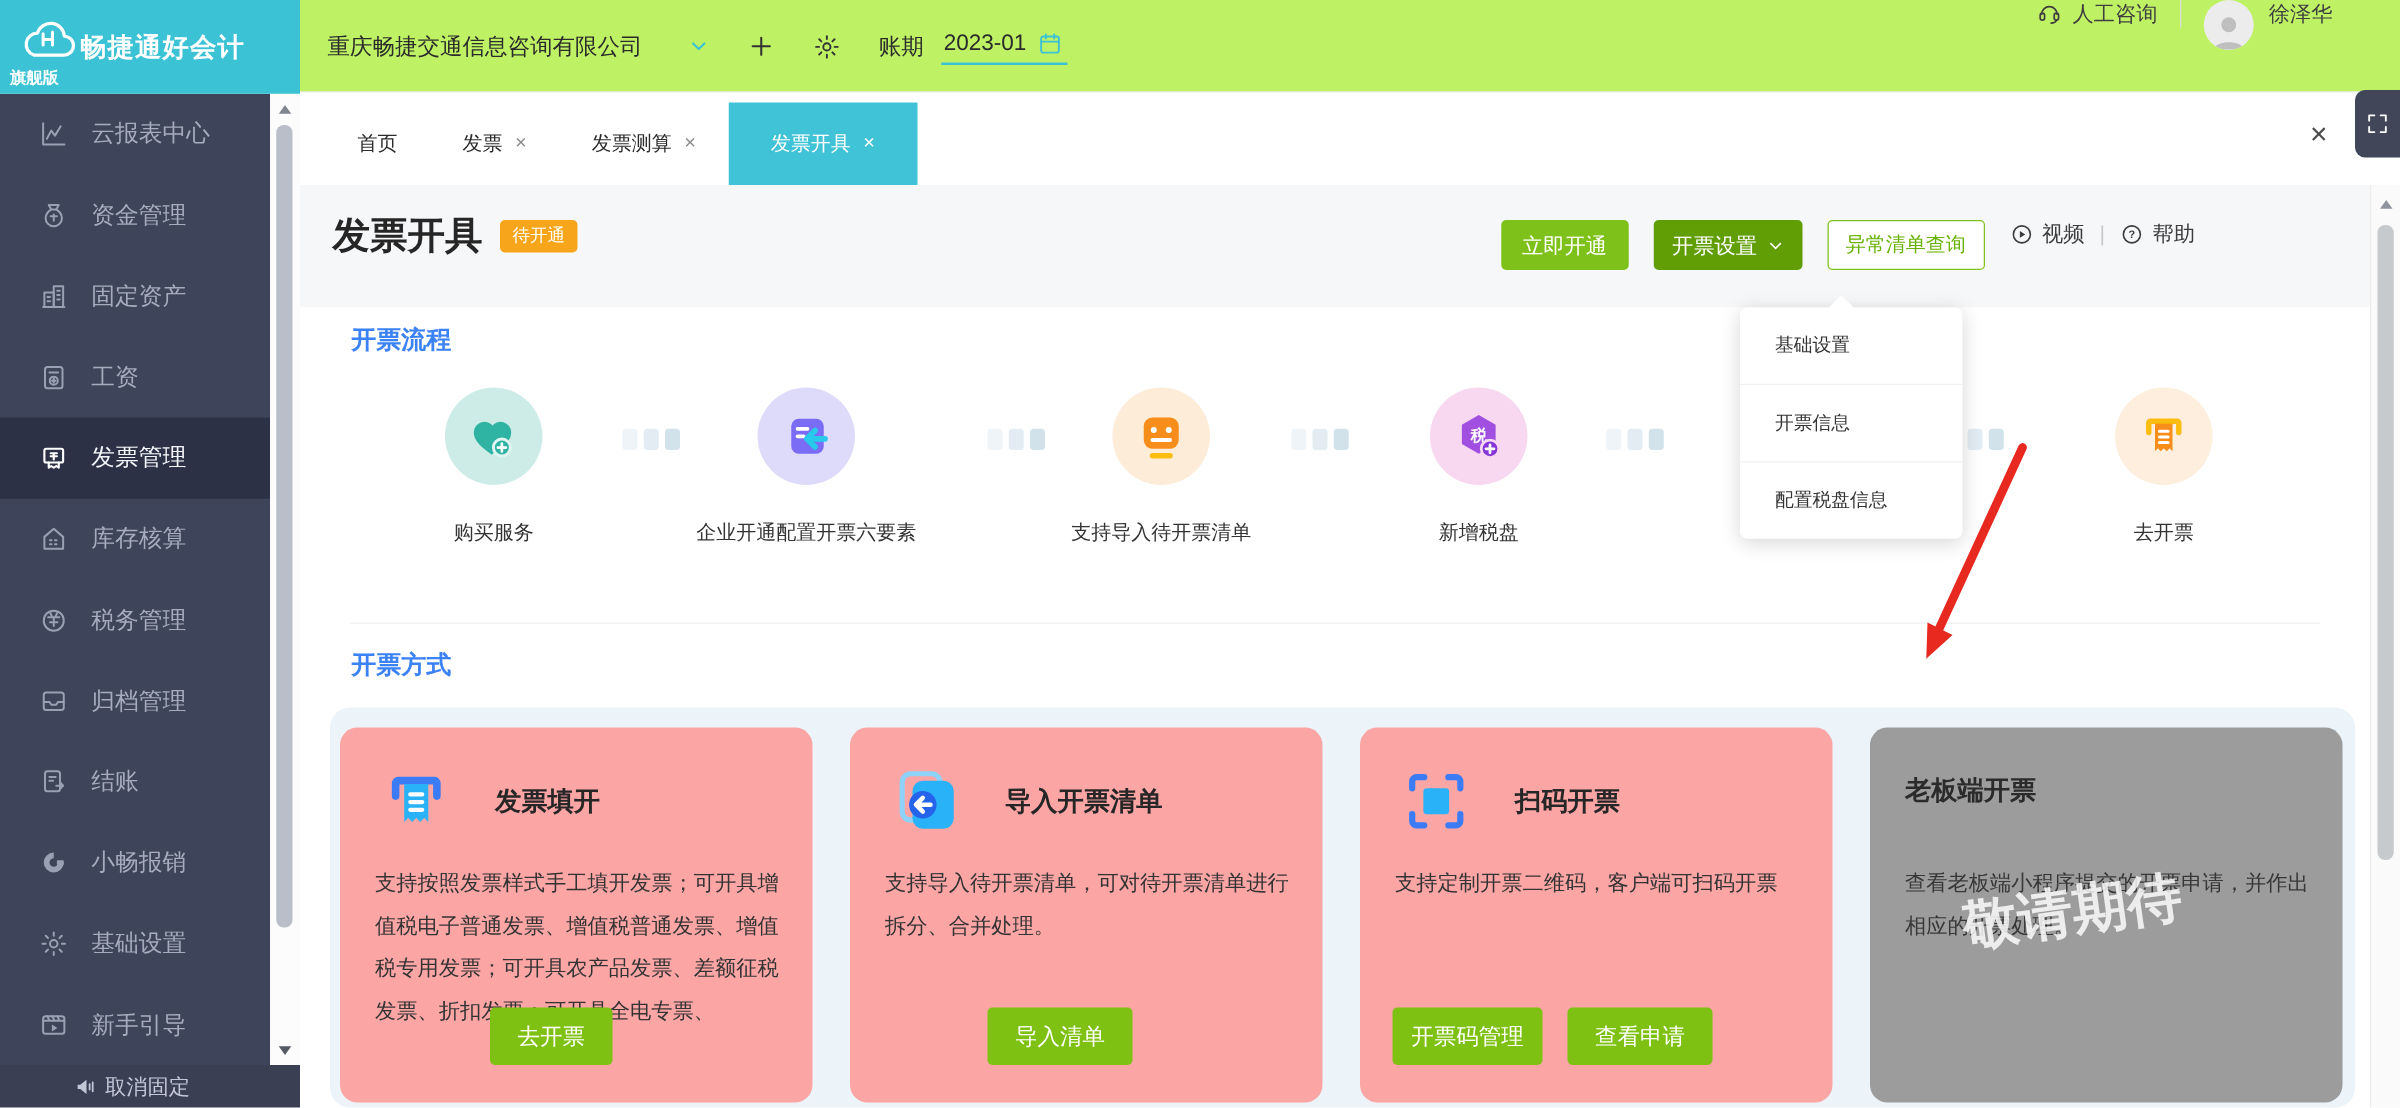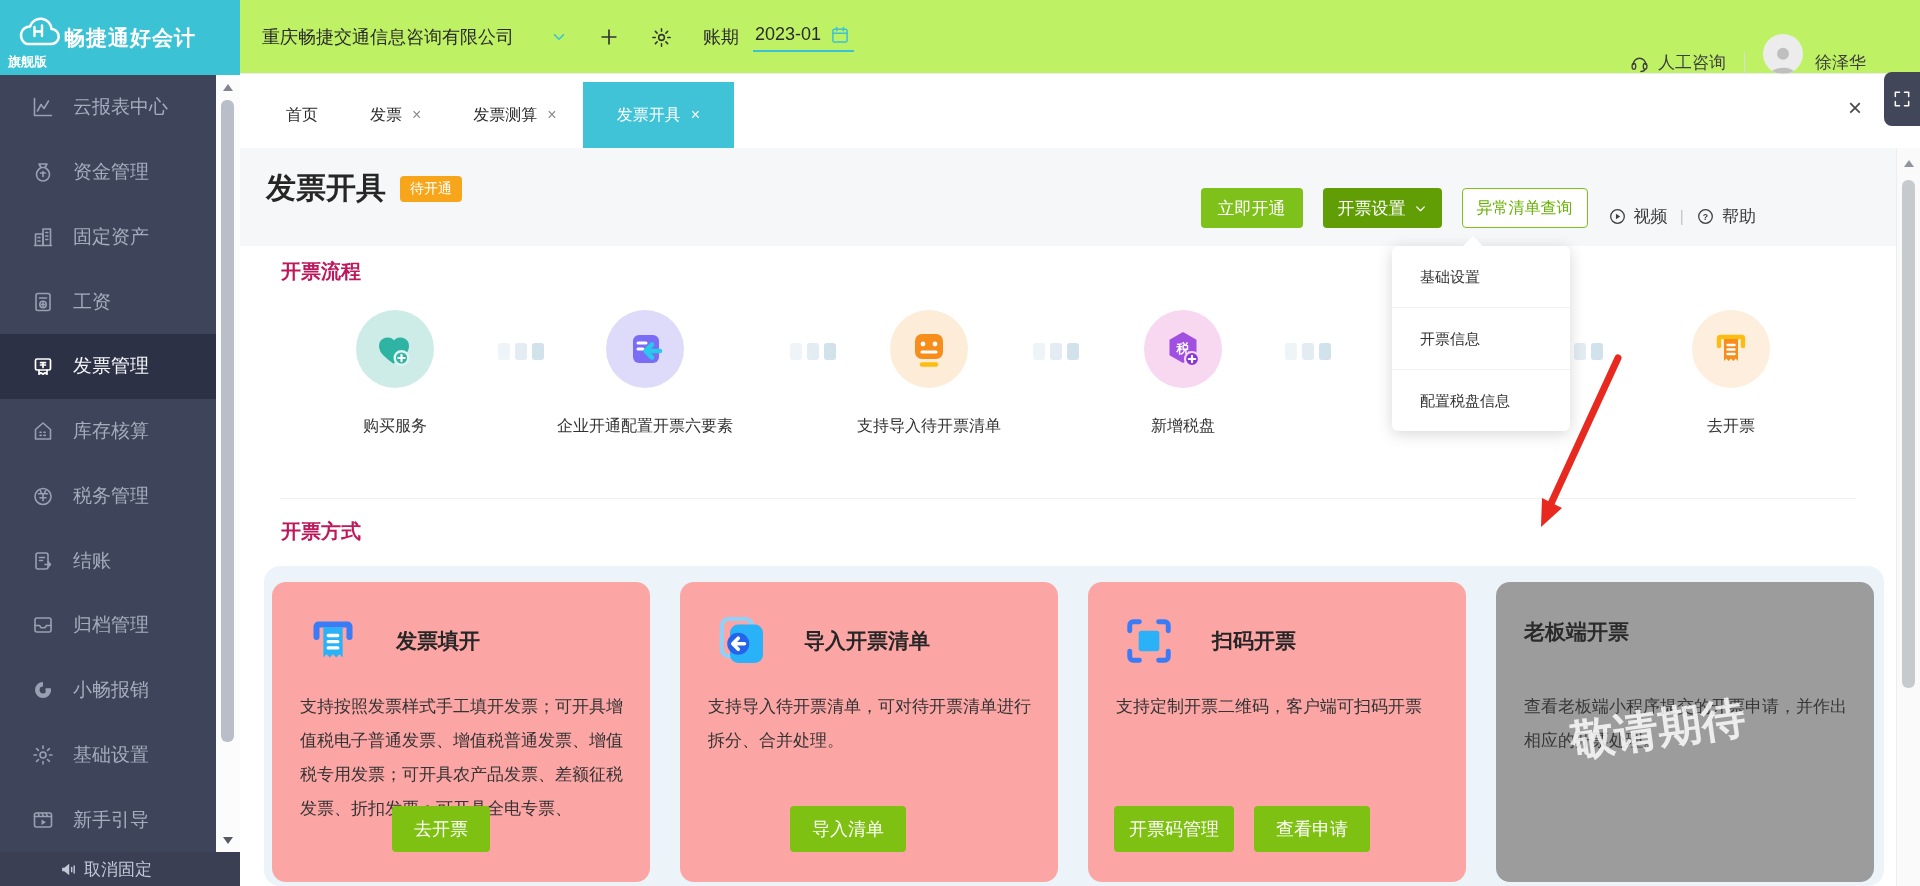--- a/index.html
+++ b/index.html
@@ -8,21 +8,21 @@
 
   
   .topbar{position:absolute;left:240px;top:0;width:1680px;height:74px;background:#bef264;border-bottom:1px solid #ebedf0;box-sizing:border-box;}
   .tb-left{position:absolute;left:22px;top:0;height:74px;display:flex;align-items:center;}
   .company{font-size:18px;color:#2b2b2b;cursor:pointer;}
   .tbic{display:inline-flex;align-items:center;justify-content:center;cursor:pointer;}
   .ml36{margin-left:36px}.ml30{margin-left:30px}
   .period-label{margin-left:30px;font-size:18px;color:#2b2b2b;}
   .period-wrap{margin-left:14px;display:flex;align-items:center;border-bottom:2px solid #3bc2d4;padding:2px 4px 5px 2px;cursor:pointer;}
   .period-value{font-size:18px;color:#2b2b2b;}
-  .tb-right{position:absolute;right:54px;top:0;height:74px;display:flex;align-items:flex-end;}
+  .tb-right{position:absolute;right:54px;top:0;height:74px;display:flex;align-items:flex-start;}
   .support{font-size:17px;color:#3f3f3f;margin-left:8px;cursor:pointer;}
   .vdiv{width:1px;height:22px;background:#dcdcdc;margin:0 18px;}
   .avatar{width:40px;height:40px;border-radius:50%;background:#ececec;display:flex;align-items:flex-end;justify-content:center;overflow:hidden;cursor:pointer;}
   .username{font-size:17px;color:#3f3f3f;margin-left:12px;cursor:pointer;}
 
   
   .logo{position:absolute;left:0;top:0;width:240px;height:75px;background:#3bc2d4;color:#fff;z-index:6;}
   .logo-cloud{position:absolute;left:16px;top:13px;}
   .brand-name{position:absolute;left:64px;top:24px;font-size:21px;font-weight:bold;letter-spacing:1px;}
   .brand-edition{position:absolute;left:8px;top:53px;font-size:13px;font-weight:bold;}
@@ -47,32 +47,32 @@
   .tab.active{background:#40c3d7;color:#fff;padding:0 34px;}
   .tab.active .tclose{color:#fff;}
   .closeall{position:absolute;left:1848px;top:96px;font-size:24px;color:#4a4a4a;cursor:pointer;line-height:1;z-index:7;}
   .fsbox{position:absolute;left:1884px;top:72px;width:36px;height:54px;background:#414659;border-radius:8px 0 0 8px;display:flex;align-items:center;justify-content:center;z-index:30;cursor:pointer;}
 
   
   .pagehead{position:absolute;left:240px;top:148px;width:1656px;height:98px;background:#f6f7f9;}
   .ptitle-row{position:absolute;left:26px;top:20px;display:flex;align-items:center;}
   .ptitle{font-size:30px;font-weight:bold;color:#262626;margin:0;}
   .badge{margin-left:14px;background:#f7a61c;color:#fff;font-size:14px;padding:4px 10px;border-radius:4px;}
-  .actions{position:absolute;right:140px;top:28px;display:flex;align-items:flex-end;gap:20px;height:52px;}
+  .actions{position:absolute;right:140px;top:28px;display:flex;align-items:flex-start;gap:20px;height:52px;}
   .btn{border:none;cursor:pointer;border-radius:4px;font-family:inherit;}
   .btn-activate{background:#7ec11a;color:#fff;font-size:17px;height:40px;padding:0 17px;}
   .btn-settings{background:#619e06;color:#fff;font-size:17px;height:40px;padding:0 15px;display:flex;align-items:center;gap:8px;}
   .btn-abnormal{background:#fff;border:1px solid #7ec11a;color:#67b204;font-size:16px;height:40px;padding:0 14px;border-radius:4px;cursor:pointer;font-family:inherit;}
   .linkset{display:flex;align-items:center;color:#3d3d3d;font-size:17px;}
   .linkset .lbl{margin-left:7px;cursor:pointer;}
   .lsep{color:#c9c9c9;margin:0 12px;}
 
   
   .content{position:absolute;left:240px;top:246px;width:1656px;height:640px;background:#fff;}
-  .sec-title{position:absolute;font-size:20px;font-weight:bold;color:#be185d;margin:0;}
+  .sec-title{position:absolute;font-size:20px;font-weight:bold;color:#3b82f6;margin:0;}
   .flow-title{left:41px;top:12px;}
   .step{position:absolute;top:64px;width:220px;text-align:center;}
   .circle{width:78px;height:78px;border-radius:50%;margin:0 auto;display:flex;align-items:center;justify-content:center;}
   .c1{background:#cdece8}.c2{background:#dedbfa}.c3{background:#fdecd7}.c4{background:#f8d7f0}.c5{background:#fdeedd}
   .slabel{margin-top:28px;font-size:16px;color:#333;white-space:nowrap;}
   .dots{position:absolute;top:97px;display:flex;gap:5px;}
   .dots i{width:12px;height:17px;border-radius:3px;background:#cfe0ea;display:block;}
   .dots i:nth-child(1){opacity:.35}.dots i:nth-child(2){opacity:.6}.dots i:nth-child(3){opacity:.95}
   .flow-divider{position:absolute;left:40px;right:40px;top:252px;border-top:1px solid #edeff2;}
   .methods-title{left:41px;top:272px;}
@@ -221,32 +221,32 @@
     </div>
     <div class="mi">
       <span class="micon"><svg viewBox="0 0 24 24" width="24" height="24" fill="none" stroke="currentColor" stroke-width="1.6" stroke-linecap="round" stroke-linejoin="round">
             <circle cx="12" cy="12.5" r="8"></circle>
             <path d="M7.5 9.8h9M9.3 6.5l1.2 2.6M14.7 6.5l-1.2 2.6M12 9.8v7M9 13.8h6"></path>
           </svg></span>
       <span class="milabel">税务管理</span>
     </div>
     <div class="mi">
       <span class="micon"><svg viewBox="0 0 24 24" width="24" height="24" fill="none" stroke="currentColor" stroke-width="1.6" stroke-linecap="round" stroke-linejoin="round">
+            <rect x="4" y="5" width="16" height="14" rx="2"></rect>
+            <path d="M4 12.5h4.5l1.6 2.3h3.8l1.6-2.3H20"></path>
+          </svg></span>
+      <span class="milabel">归档管理</span>
+    </div>
+    <div class="mi">
+      <span class="micon"><svg viewBox="0 0 24 24" width="24" height="24" fill="none" stroke="currentColor" stroke-width="1.6" stroke-linecap="round" stroke-linejoin="round">
             <rect x="5" y="4" width="12" height="16" rx="2"></rect>
             <path d="M8.5 8.5h5M8.5 11.5h3"></path>
             <path d="M14 15.5h5.5M17 12.8l2.5 2.7-2.5 2.7"></path>
           </svg></span>
       <span class="milabel">结账</span>
-    </div>
-    <div class="mi">
-      <span class="micon"><svg viewBox="0 0 24 24" width="24" height="24" fill="none" stroke="currentColor" stroke-width="1.6" stroke-linecap="round" stroke-linejoin="round">
-            <rect x="4" y="5" width="16" height="14" rx="2"></rect>
-            <path d="M4 12.5h4.5l1.6 2.3h3.8l1.6-2.3H20"></path>
-          </svg></span>
-      <span class="milabel">归档管理</span>
     </div>
     <div class="mi">
       <span class="micon"><svg viewBox="0 0 24 24" width="24" height="24">
             <path d="M12 4a8 8 0 1 0 8 8h-4.6a3.4 3.4 0 1 1-3.4-3.4z" fill="currentColor"></path>
             <rect x="14.5" y="10.2" width="5.5" height="3.6" rx="0.5" fill="currentColor"></rect>
           </svg></span>
       <span class="milabel">小畅报销</span>
     </div>
     <div class="mi">
       <span class="micon"><svg viewBox="0 0 24 24" width="24" height="24" fill="none" stroke="currentColor" stroke-width="1.6" stroke-linecap="round">

